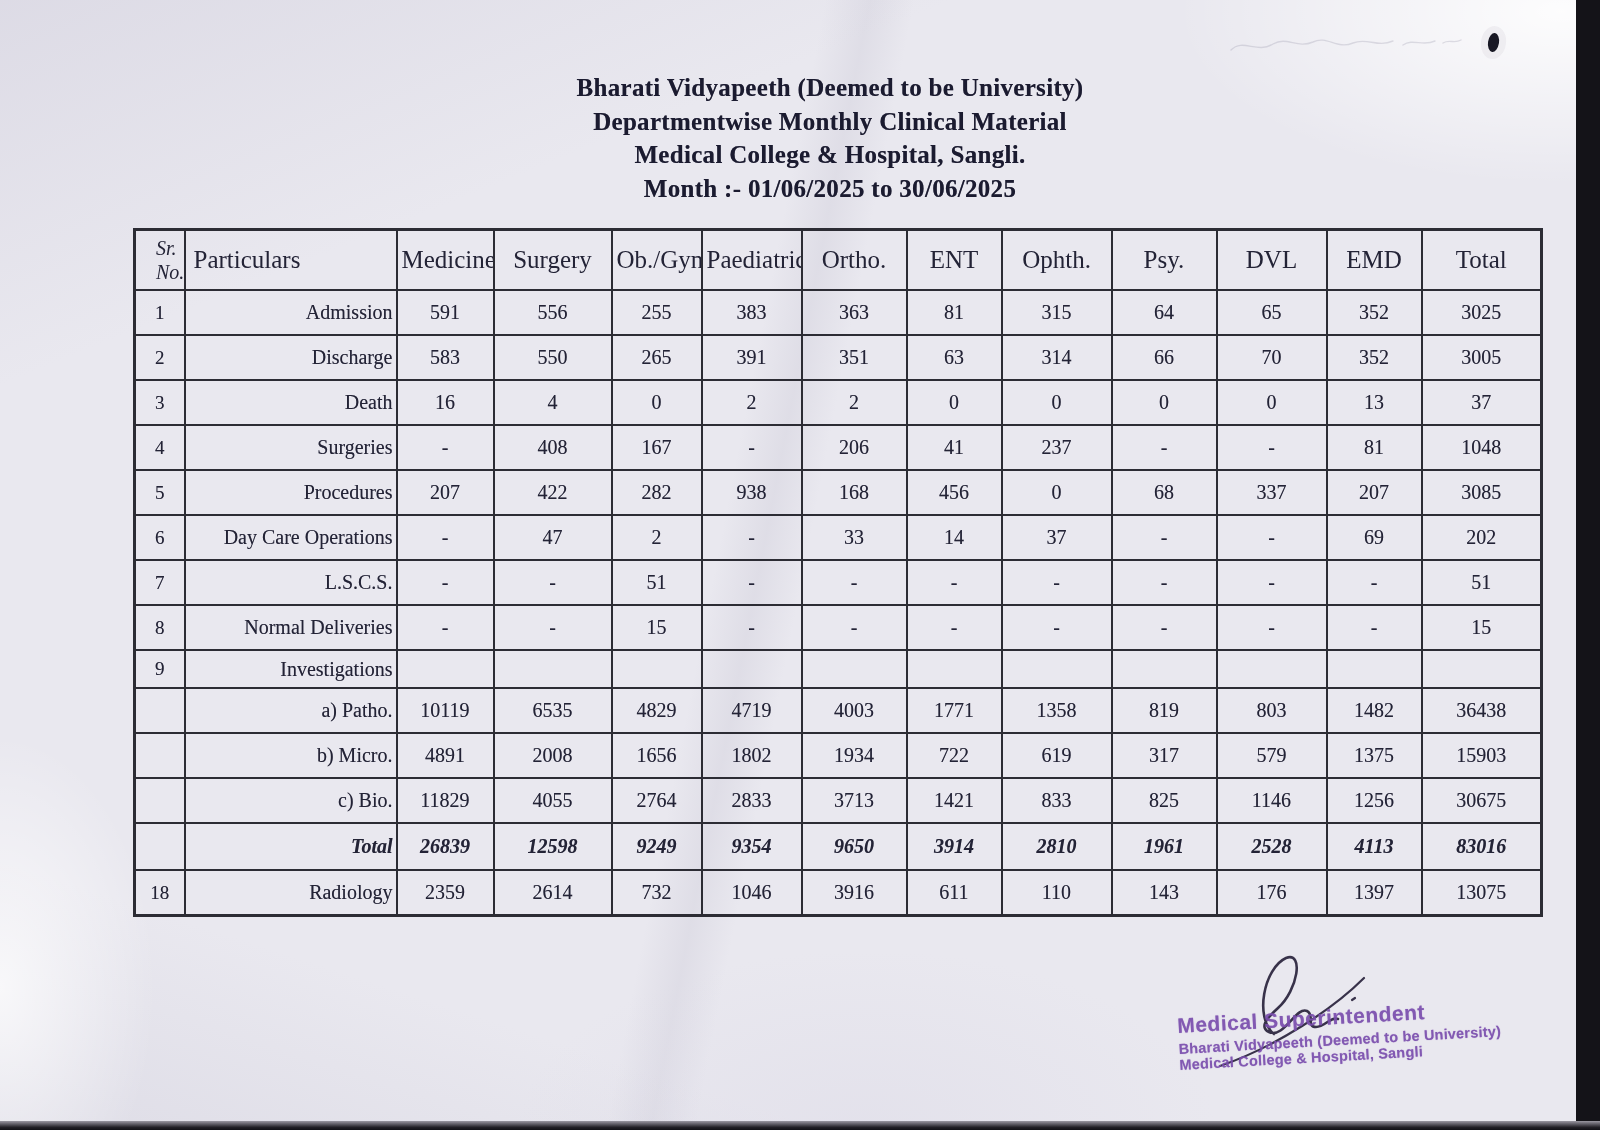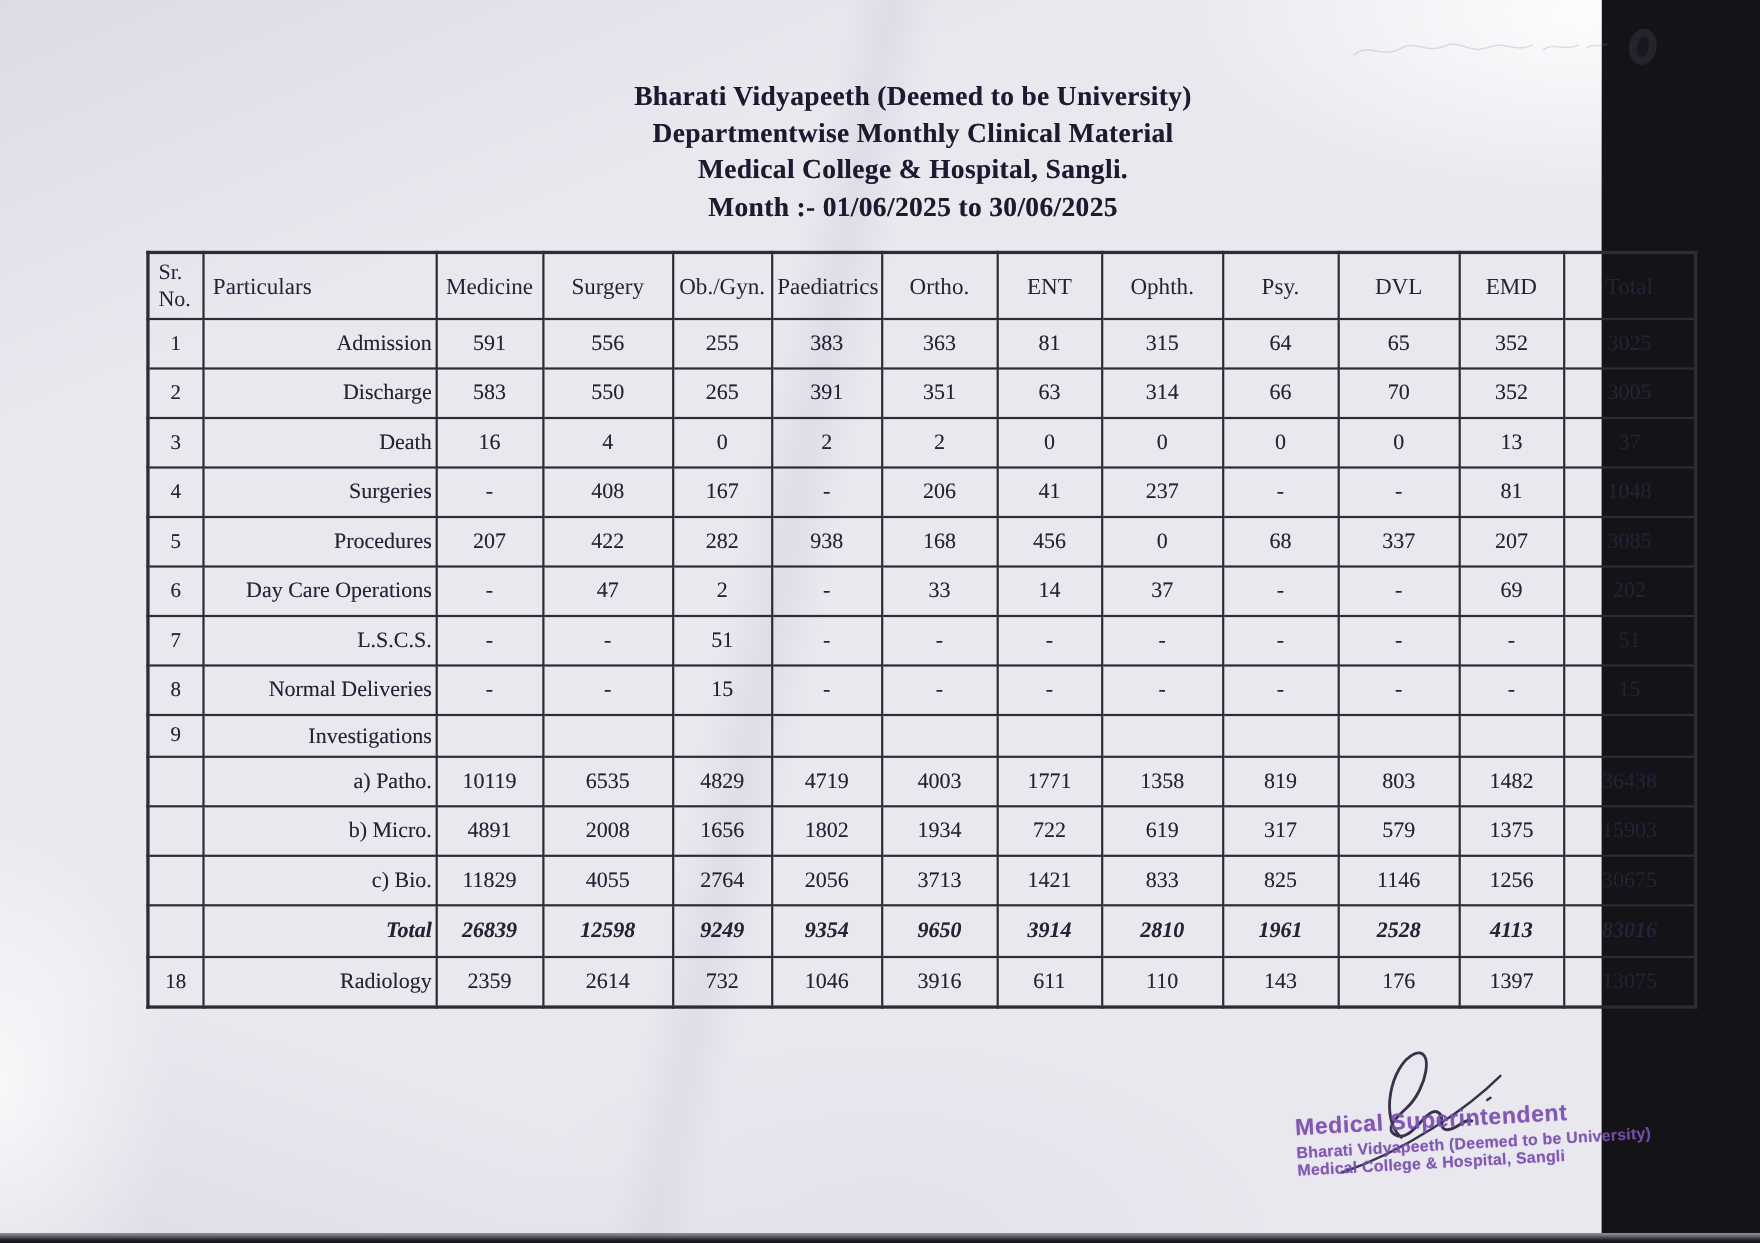--- a/index.html
+++ b/index.html
@@ -2,21 +2,21 @@
 <html><head>
 <meta charset="utf-8">
 <style>
   html,body{margin:0;padding:0;}
   body{
     width:1600px;height:1130px;overflow:hidden;position:relative;
     background:#141318;
     font-family:"Liberation Serif", serif;
   }
   .paper{
-    position:absolute;left:0;top:0;width:1456px;height:1121px;
+    position:absolute;left:0;top:0;width:1576px;height:1121px;
     background:
       radial-gradient(ellipse 620px 280px at 99% 1%, rgba(255,255,255,.9), rgba(255,255,255,0) 62%),
       radial-gradient(ellipse 260px 420px at 0% 88%, rgba(255,255,255,.75), rgba(255,255,255,0) 60%),
       radial-gradient(ellipse 500px 260px at 55% 101%, rgba(222,220,232,.55), rgba(255,255,255,0) 70%),
       linear-gradient(158deg, rgba(201,198,214,.38) 0%, rgba(255,255,255,0) 22%),
       linear-gradient(18deg, rgba(198,196,212,.30) 0%, rgba(255,255,255,0) 16%),
       linear-gradient(101deg, rgba(255,255,255,0) 46%, rgba(176,173,192,.18) 48.5%, rgba(255,255,255,0) 51%),
       #e9e8ef;
   }
   .bottom-edge{
@@ -33,24 +33,24 @@
   }
   table.clinical{
     position:absolute;left:133px;top:228px;width:1407px;
     border-collapse:collapse;table-layout:fixed;
     color:#232336;border:3px solid #2c2c34;
   }
   .clinical th,.clinical td{
     border:2px solid #2c2c34;overflow:hidden;
   }
   .clinical th{
-    font-weight:normal;font-size:21px;height:58px;padding:0 4px;text-align:center;
+    font-weight:normal;font-size:25px;height:58px;padding:0 4px;text-align:center;
   }
   .clinical th:first-child{
-    text-align:left;padding-left:8px;font-size:20px;line-height:24px;white-space:pre-line;
+    text-align:left;padding-left:20px;font-size:20px;line-height:24px;white-space:pre-line;font-style:italic;
   }
   .clinical th:nth-child(2){text-align:left;padding-left:8px;}
   .clinical td{
     font-size:20px;height:43px;text-align:center;padding:0 3px;
     text-shadow:0 0 .5px rgba(35,35,54,.4);
   }
   .clinical td.sr{font-size:19px;}
   .clinical td.part{text-align:right;padding-left:16px;}
   .clinical tr.row-short td{height:36px;}
   .clinical tr.row-total td{font-weight:bold;font-style:italic;height:45px;}
@@ -288,21 +288,21 @@
           <td class="num">579</td>
           <td class="num">1375</td>
           <td class="num">15903</td>
         </tr>
         <tr>
           <td class="sr"></td>
           <td class="part">c) Bio.</td>
           <td class="num">11829</td>
           <td class="num">4055</td>
           <td class="num">2764</td>
-          <td class="num">2056</td>
+          <td class="num">2833</td>
           <td class="num">3713</td>
           <td class="num">1421</td>
           <td class="num">833</td>
           <td class="num">825</td>
           <td class="num">1146</td>
           <td class="num">1256</td>
           <td class="num">30675</td>
         </tr>
         <tr class="row-total">
           <td class="sr"></td>

